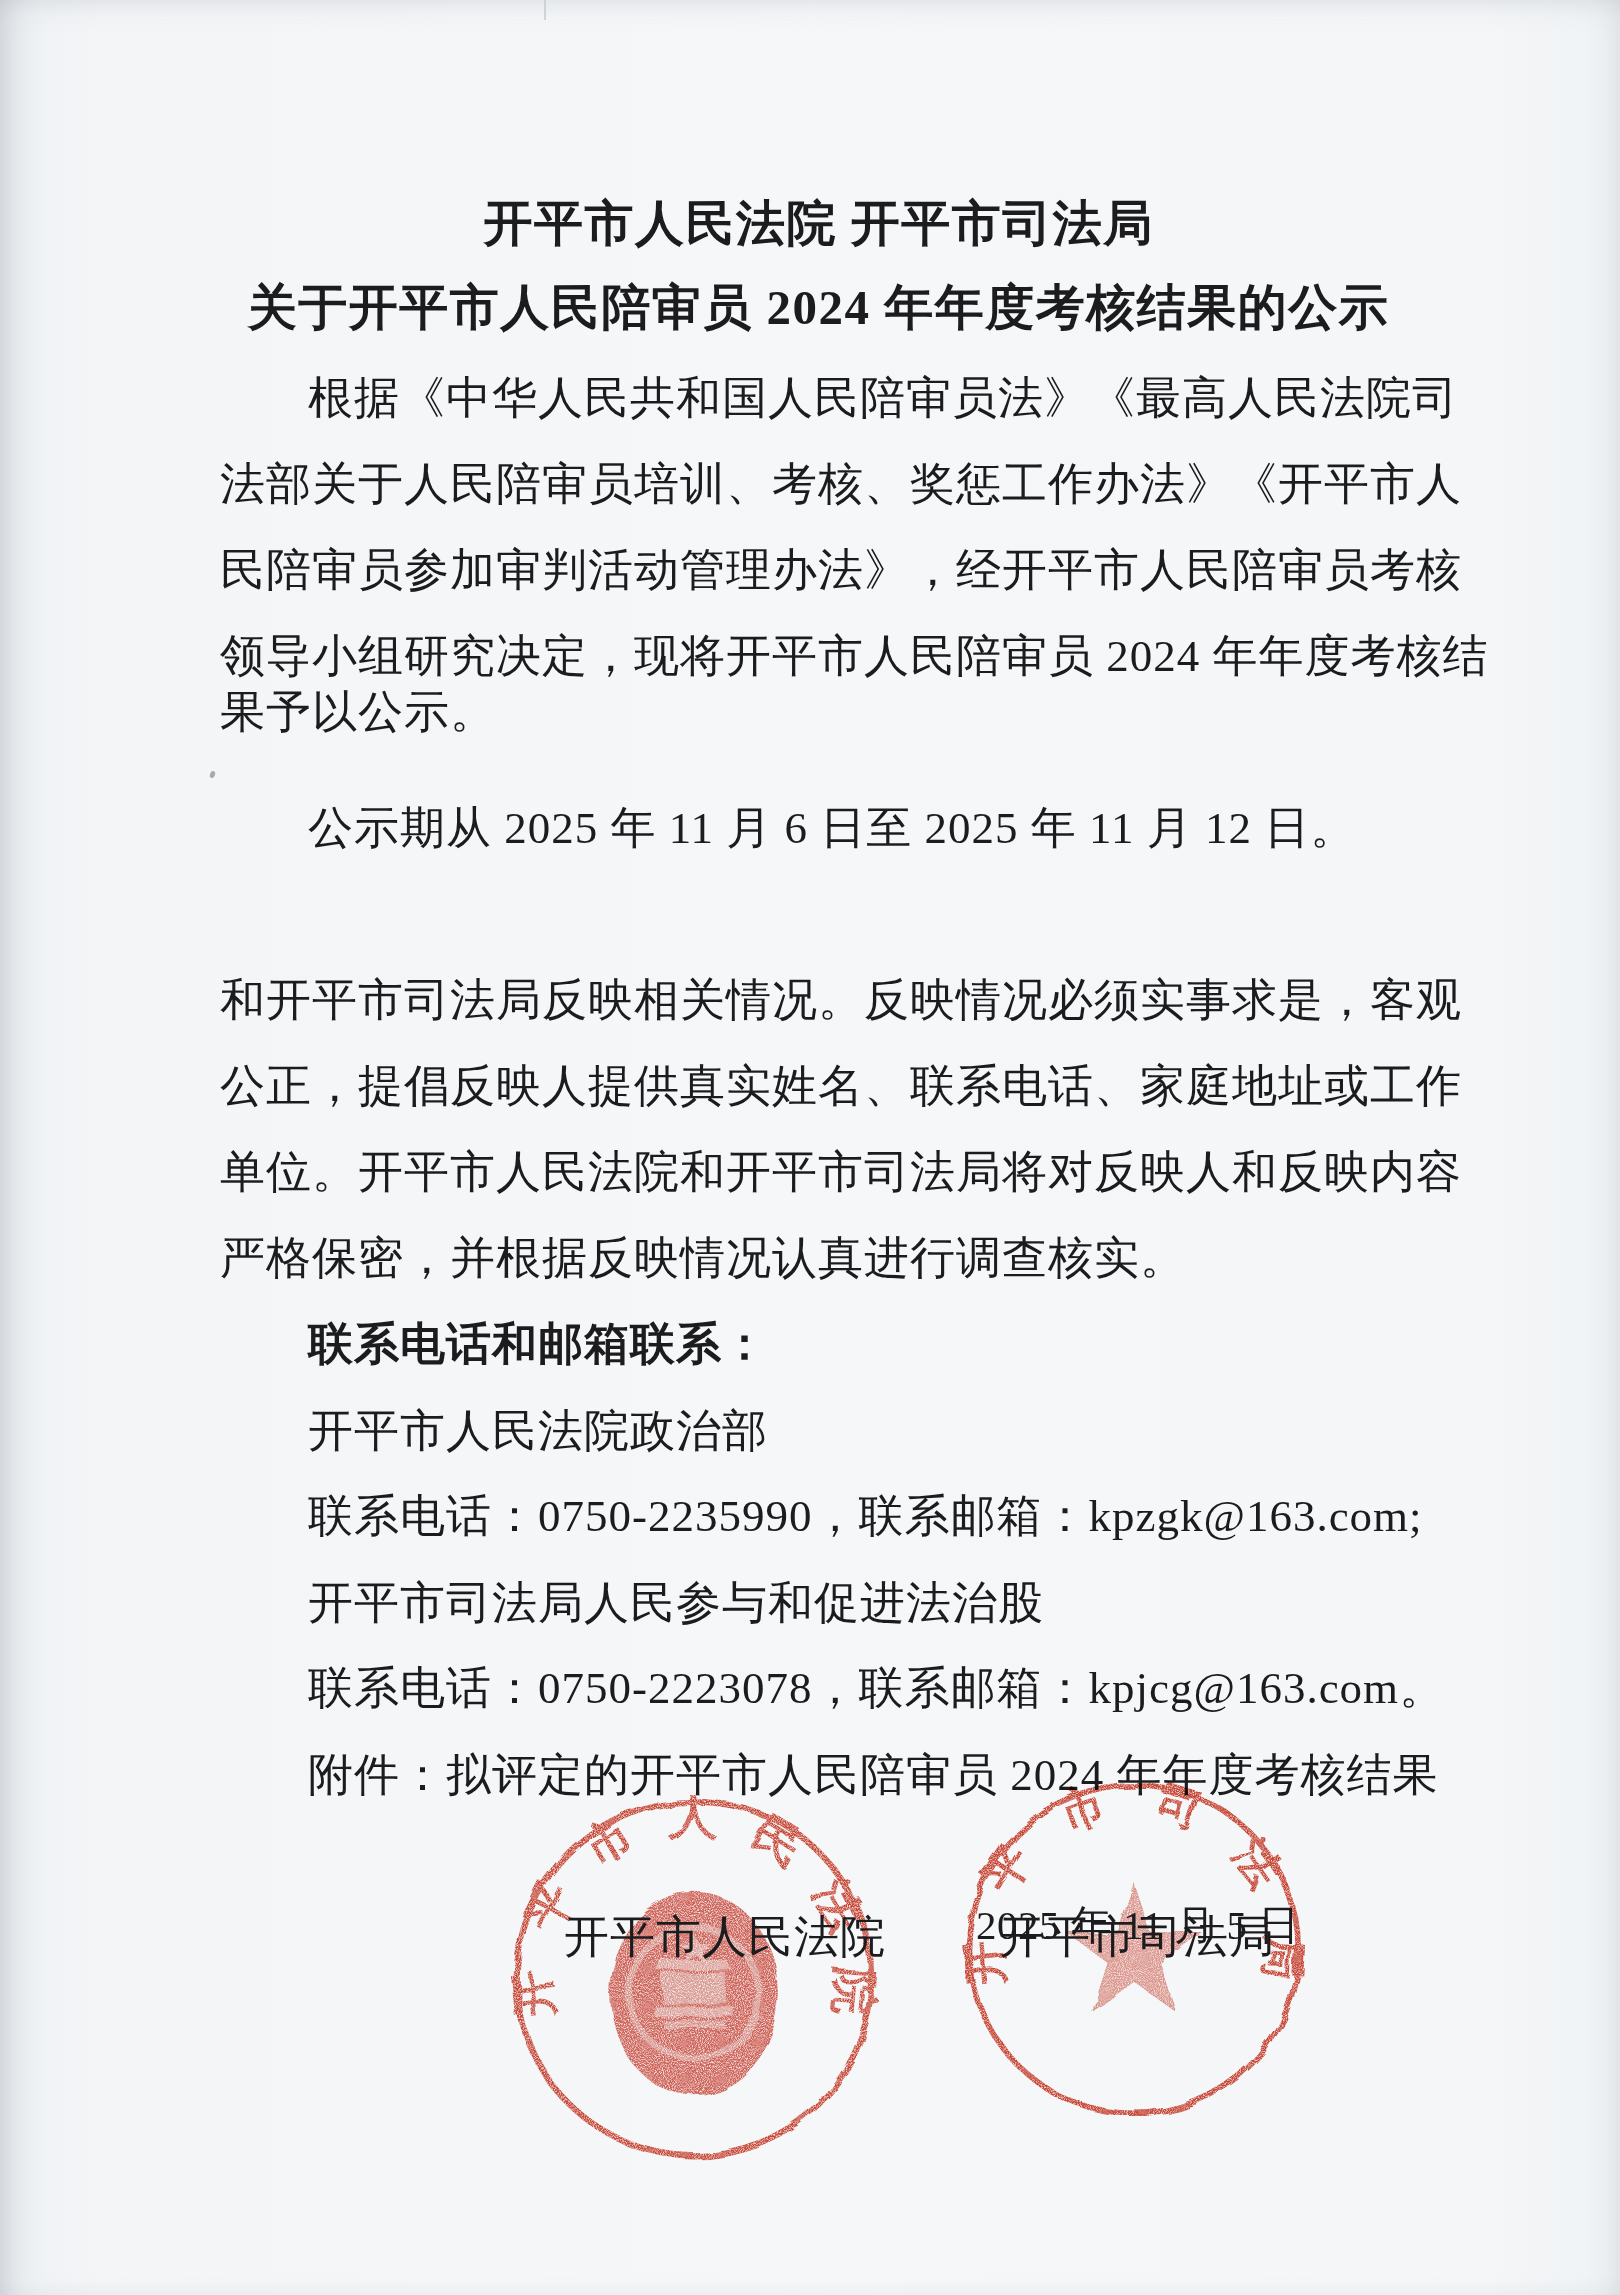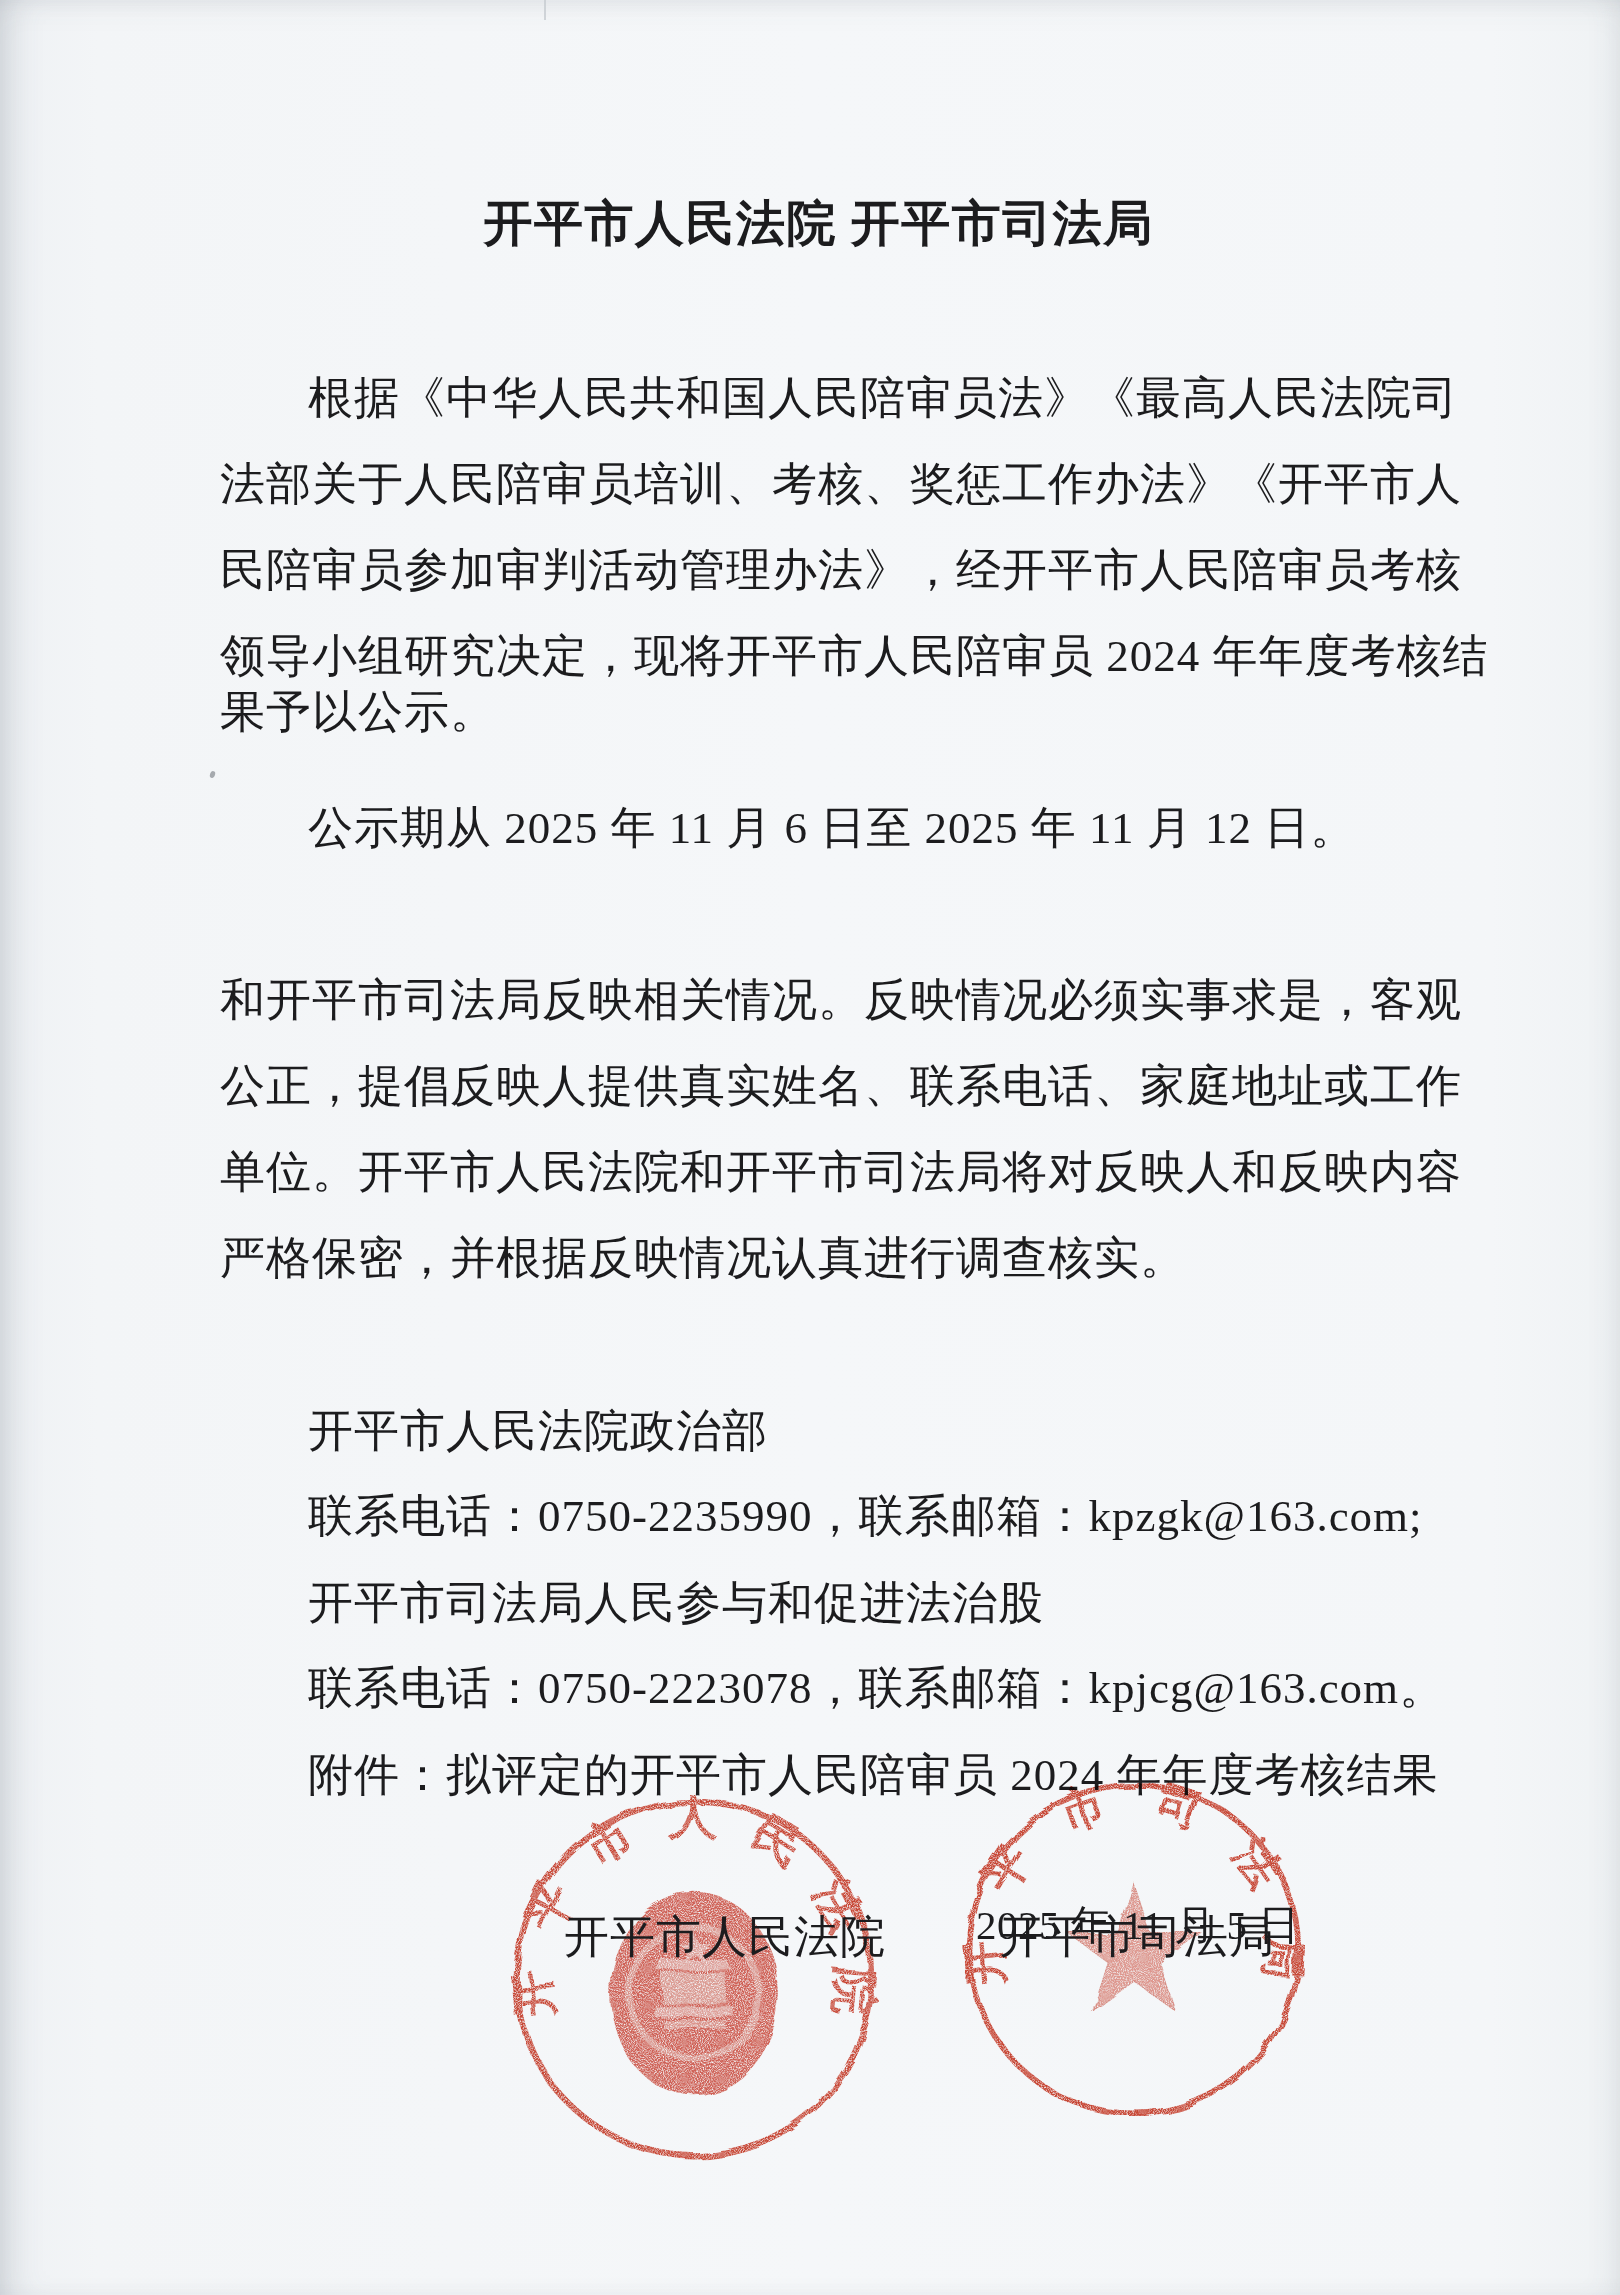--- a/index.html
+++ b/index.html
@@ -32,31 +32,33 @@
 </style>
 </head>
 <body>
 
 <div class="page">
 
   <div class="artifact-line"></div>
   <div class="artifact-dot"></div>
 
   <div class="title" style="top:191px">开平市人民法院 开平市司法局</div>
+  <div class="title" style="top:275px">关于开平市人民陪审员 2024 年年度考核结果的公示</div>
 
   <div class="ln ind" style="top:370px">根据《中华人民共和国人民陪审员法》《最高人民法院司</div>
   <div class="ln" style="top:456px">法部关于人民陪审员培训、考核、奖惩工作办法》《开平市人</div>
   <div class="ln" style="top:542px">民陪审员参加审判活动管理办法》，经开平市人民陪审员考核</div>
   <div class="ln" style="top:628px">领导小组研究决定，现将开平市人民陪审员 2024 年年度考核结</div>
   <div class="ln" style="top:684px">果予以公示。</div>
   <div class="ln ind" style="top:800px">公示期从 2025 年 11 月 6 日至 2025 年 11 月 12 日。</div>
   <div class="ln" style="top:1058px">公正，提倡反映人提供真实姓名、联系电话、家庭地址或工作</div>
   <div class="ln" style="top:972px">和开平市司法局反映相关情况。反映情况必须实事求是，客观</div>
   <div class="ln" style="top:1144px">单位。开平市人民法院和开平市司法局将对反映人和反映内容</div>
   <div class="ln" style="top:1230px">严格保密，并根据反映情况认真进行调查核实。</div>
+  <div class="ln ind bold" style="top:1316px">联系电话和邮箱联系：</div>
   <div class="ln ind" style="top:1403px">开平市人民法院政治部</div>
   <div class="ln ind" style="top:1488px">联系电话：0750-2235990，联系邮箱：kpzgk@163.com;</div>
   <div class="ln ind" style="top:1575px">开平市司法局人民参与和促进法治股</div>
   <div class="ln ind" style="top:1660px">联系电话：0750-2223078，联系邮箱：kpjcg@163.com。</div>
   <div class="ln ind" style="top:1747px">附件：拟评定的开平市人民陪审员 2024 年年度考核结果</div>
 
   <svg class="stamp" style="left:509px;top:1793px" width="370" height="370" viewBox="0 0 720 720">
     <defs>
       <filter id="stamp-rough" x="-15%" y="-15%" width="130%" height="130%">
         <feTurbulence type="fractalNoise" baseFrequency="0.012 0.018" numOctaves="2" seed="7" result="warp"></feTurbulence>

